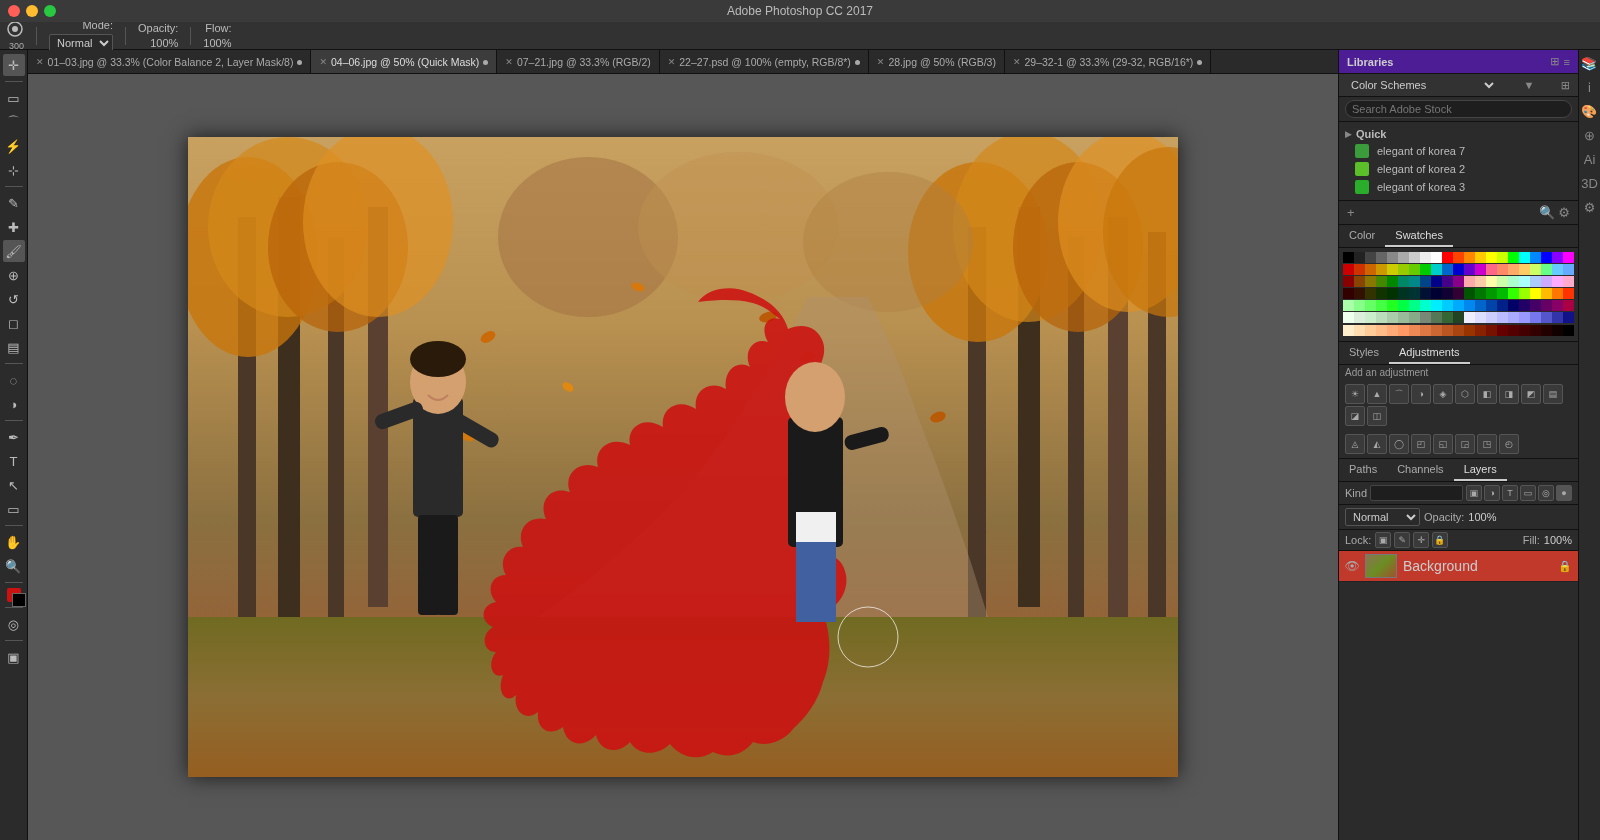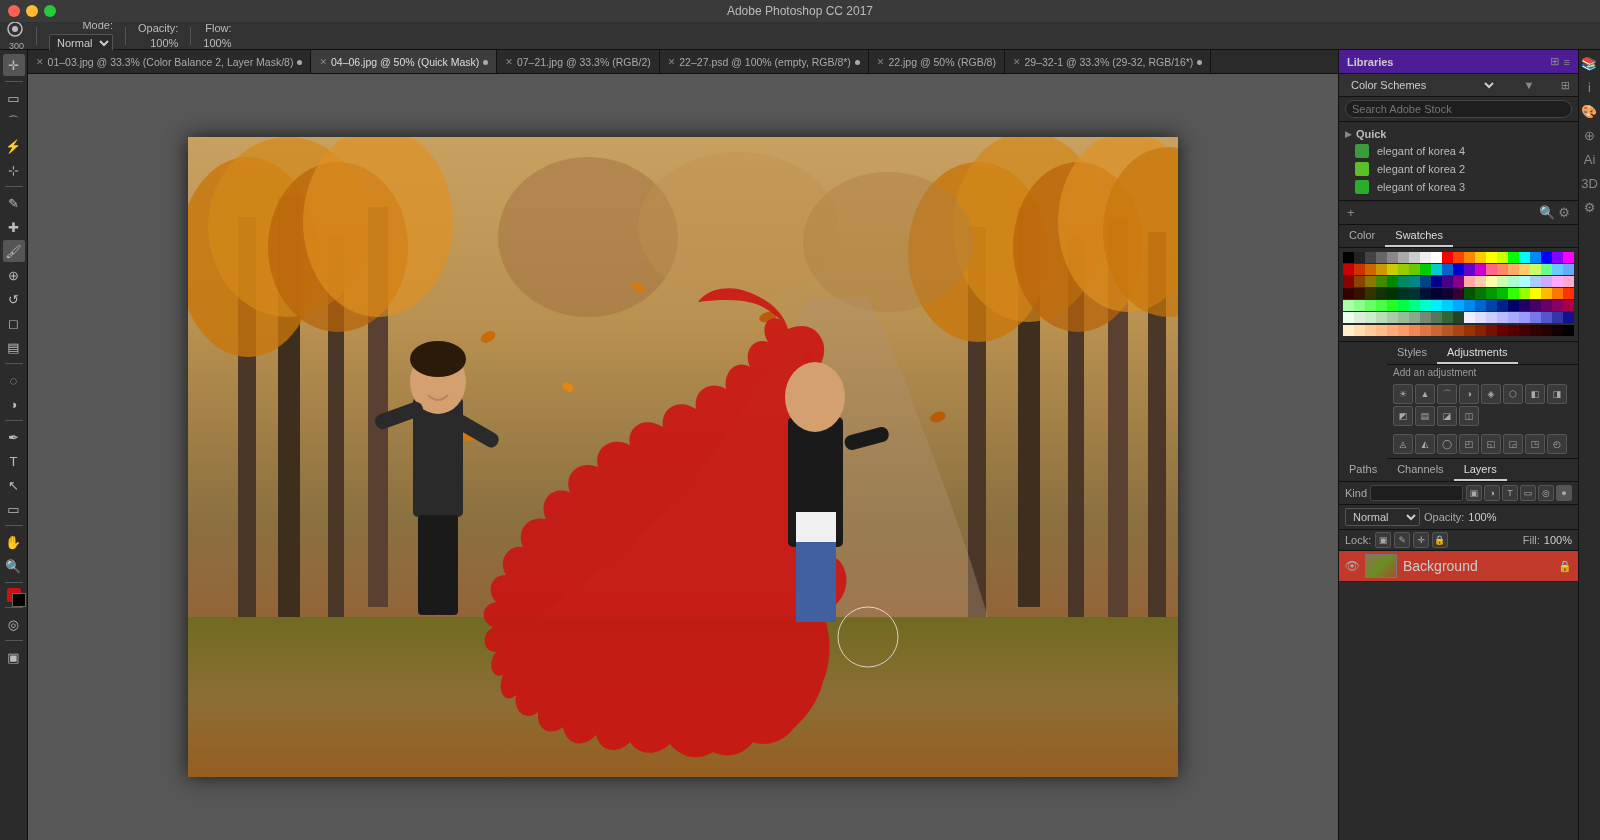--- a/index.html
+++ b/index.html
@@ -332,21 +332,20 @@
     }
     .swatch-cell {
       flex: 1;
       cursor: pointer;
     }
 
     
     #styles-adj-panel {
       border-bottom: 1px solid #111;
       flex-shrink: 0;
-      margin-left: 48px;
     }
     .adj-icons-row {
       display: flex;
       flex-wrap: wrap;
       gap: 2px;
       padding: 4px 6px;
     }
     .adj-icon {
       width: 20px;
       height: 20px;
@@ -615,21 +614,21 @@
           <span class="tab-close">✕</span>
           <span>07–21.jpg @ 33.3% (RGB/2)</span>
         </div>
         <div class="doc-tab">
           <span class="tab-close">✕</span>
           <span>22–27.psd @ 100% (empty, RGB/8*)</span>
           <span class="modified-dot"></span>
         </div>
         <div class="doc-tab">
           <span class="tab-close">✕</span>
-          <span>22.jpg @ 50% (RGB/8)</span>
+          <span>28.jpg @ 50% (RGB/3)</span>
         </div>
         <div class="doc-tab">
           <span class="tab-close">✕</span>
           <span>29–32-1 @ 33.3% (29-32, RGB/16*)</span>
           <span class="modified-dot"></span>
         </div>
       </div>
 
       <div id="canvas-container">
         <div id="canvas-wrapper">
@@ -788,21 +787,21 @@
         <div class="libraries-search">
           <input type="text" placeholder="Search Adobe Stock" style="">
         </div>
         <div class="colors-section">
           <div class="section-header">
             <span style="color:#888;font-size:9px;">▶</span>
             <span class="section-title">Quick</span>
           </div>
           <div class="color-item">
             <div class="color-swatch" style="background:#3a9c3a;"></div>
-            <span class="color-name">elegant of korea 4</span>
+            <span class="color-name">elegant of korea 7</span>
           </div>
           <div class="color-item">
             <div class="color-swatch" style="background:#5bbf2a;"></div>
             <span class="color-name">elegant of korea 2</span>
           </div>
           <div class="color-item">
             <div class="color-swatch" style="background:#2aad2a;"></div>
             <span class="color-name">elegant of korea 3</span>
           </div>
         </div>

